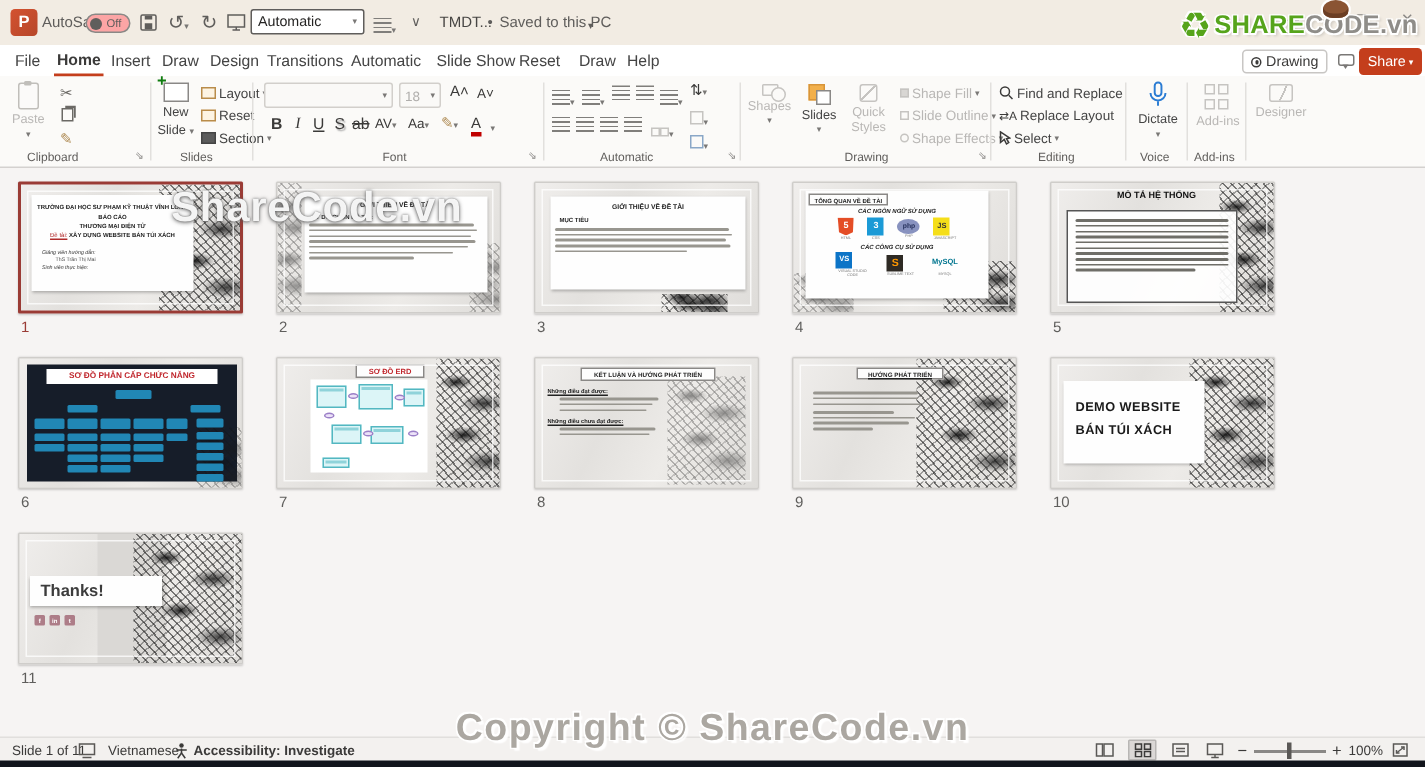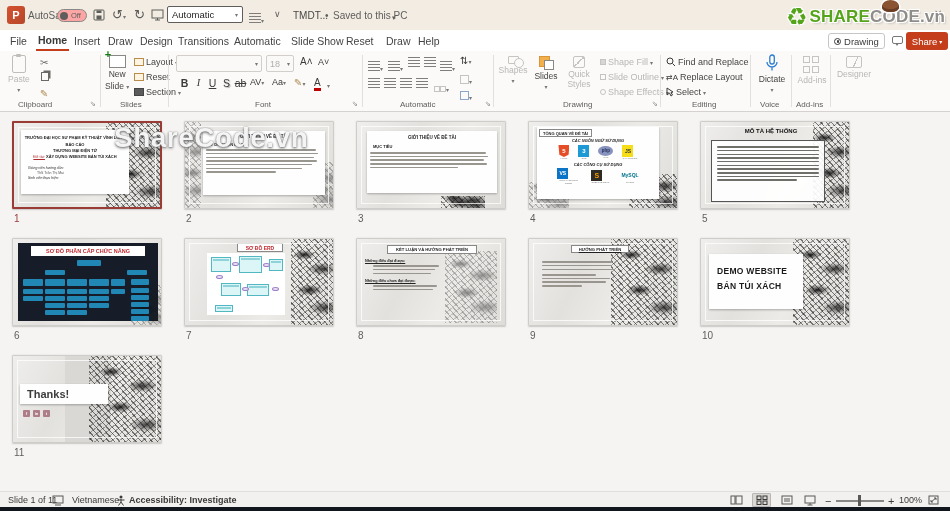--- a/index.html
+++ b/index.html
@@ -604,20 +604,21 @@
           <span class="soc">f</span>
           <span class="soc">in</span>
           <span class="soc">t</span>
         </div>
       </div>
       <div class="tnum">11</div>
     </div>
   </div>
 
   <div class="wm-top">ShareCode.vn</div>
+  <div class="wm-bottom">Copyright © ShareCode.vn</div>
 
   <div class="statusbar">
     <span class="sb" style="left:8px">Slide 1 of 11</span>
     <svg class="abs" style="left:52px;top:3px" width="12" height="11">
       <rect x="1" y="1" width="10" height="7" fill="none" stroke="#5a5856"></rect>
         <line x1="3" y1="10" x2="9" y2="10" stroke="#5a5856"></line>
     </svg>
     <span class="sb" style="left:72px">Vietnamese</span>
     <svg class="abs" style="left:116px;top:3px" width="10" height="11">
       <circle cx="5" cy="2" r="1.5" fill="#3b3a39"></circle>

